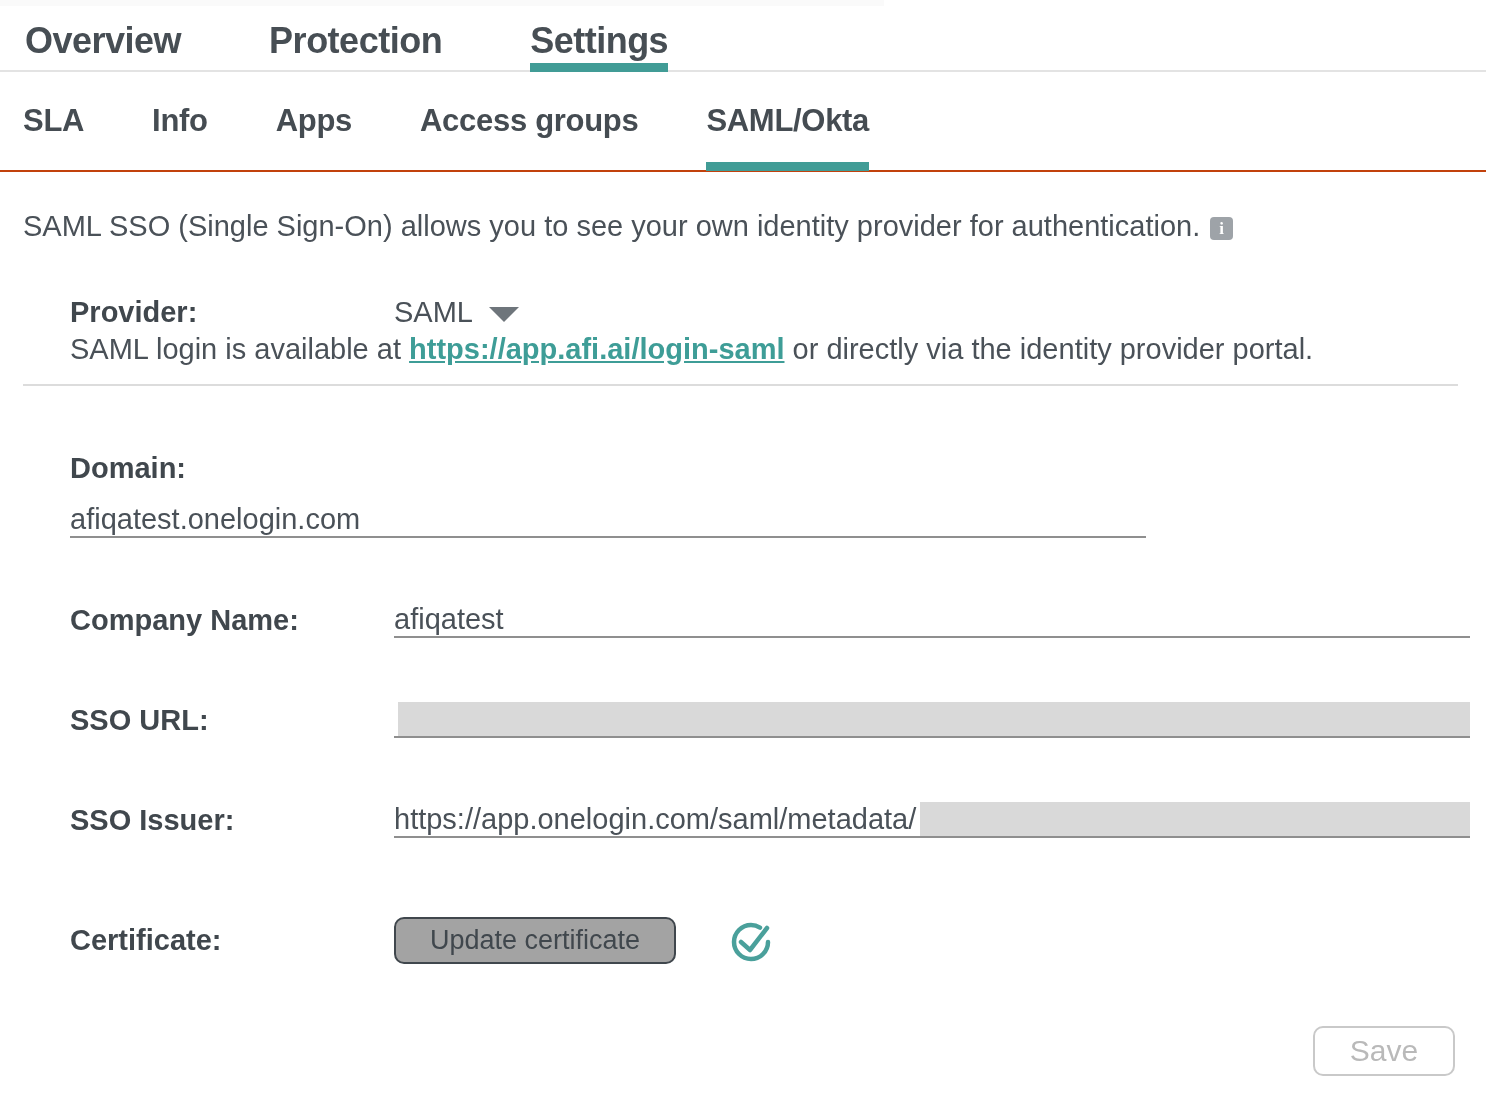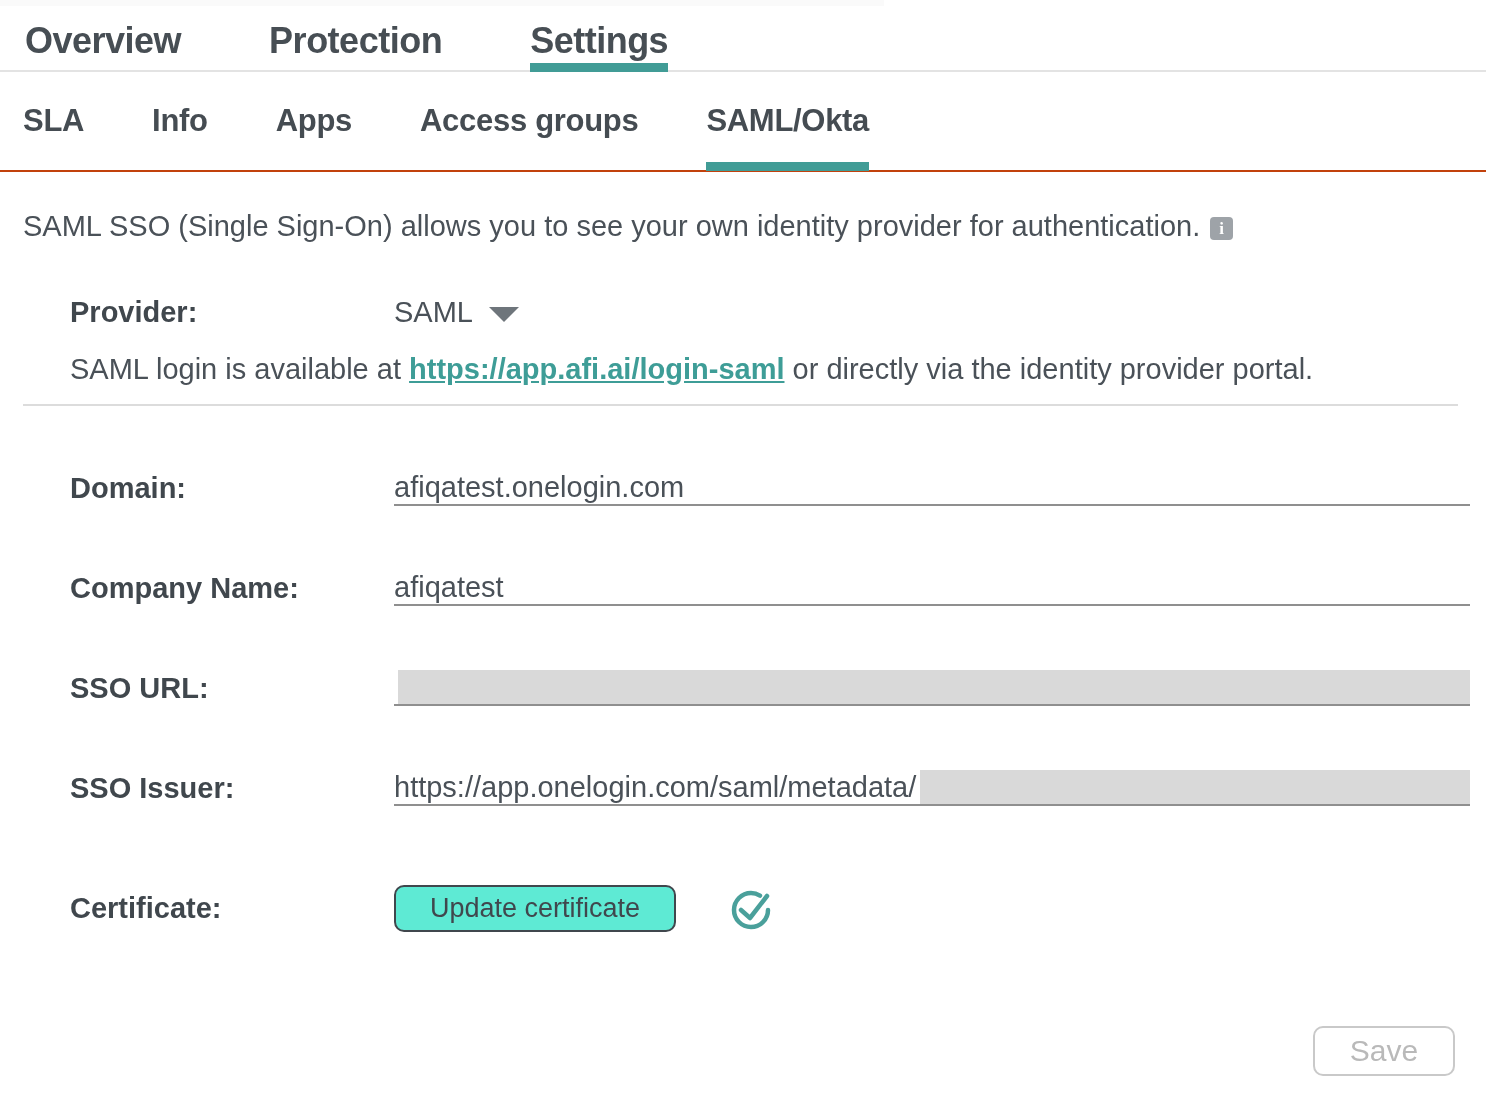--- a/index.html
+++ b/index.html
@@ -58,41 +58,41 @@
   }
   .provider-row { margin-top:50px; }
   .provider-select { display:inline-flex; align-items:center; gap:16px; cursor:pointer; }
   .provider-value { font-size:29px; color:#4a5158; line-height:36px; }
   .caret {
     width:0; height:0; margin-top:4px;
     border-left:15px solid transparent; border-right:15px solid transparent;
     border-top:15px solid #6e757b;
   }
   .login-note {
-    padding-left:70px; margin-top:20px; font-size:29px; color:#4a5158; line-height:38px;
+    padding-left:70px; margin-top:0; font-size:29px; color:#4a5158; line-height:38px;
   }
   .login-note a {
     color:#3e9d97; font-weight:bold; text-decoration:underline; cursor:pointer;
   }
   .divider {
     border:none; border-top:2px solid #dcdcdc; margin:16px 28px 0 23px;
   }
 
   .field-row { margin-top:64px; }
   .field-input {
     width:1076px; flex:none; display:flex; align-items:flex-start;
     border-bottom:2px solid #8f8f8f; cursor:text;
   }
   .field-input .value { font-size:29px; color:#4a5158; line-height:34px; white-space:nowrap; }
   .redaction { flex:1; height:34px; background:#d9d9d9; margin-left:4px; }
 
   .cert-row { margin-top:78px; align-items:center; }
   .cert-row .label { line-height:47px; }
   .update-cert-btn {
-    height:47px; padding:0 34px; background:#5eead4;
+    height:47px; padding:0 34px; background:#a3a3a3;
     border:2px solid #40474d; border-radius:10px;
     font-family:"Liberation Sans", sans-serif;
     font-size:27px; color:#40474d; cursor:pointer; line-height:43px;
   }
   .check-wrap { margin-left:36px; display:flex; align-items:center; }
 
   
   .save-btn {
     position:absolute; right:31px; top:1026px;
     width:142px; height:50px; background:#ffffff;
@@ -131,21 +131,21 @@
     <span class="caret"></span>
   </div>
 </div>
 
 <div class="login-note">
   <span>SAML login is available at </span><a>https://app.afi.ai/login-saml</a><span> or directly via the identity provider portal.</span>
 </div>
 
 <hr class="divider">
 
-<div class="row field-row" style="">
+<div class="row field-row" style="flex-direction:column;">
   <div class="label">Domain:</div>
   <div class="field-input">
     <span class="value">afiqatest.onelogin.com</span>
   </div>
 </div>
 
 <div class="row field-row">
   <div class="label">Company Name:</div>
   <div class="field-input">
     <span class="value">afiqatest</span>

